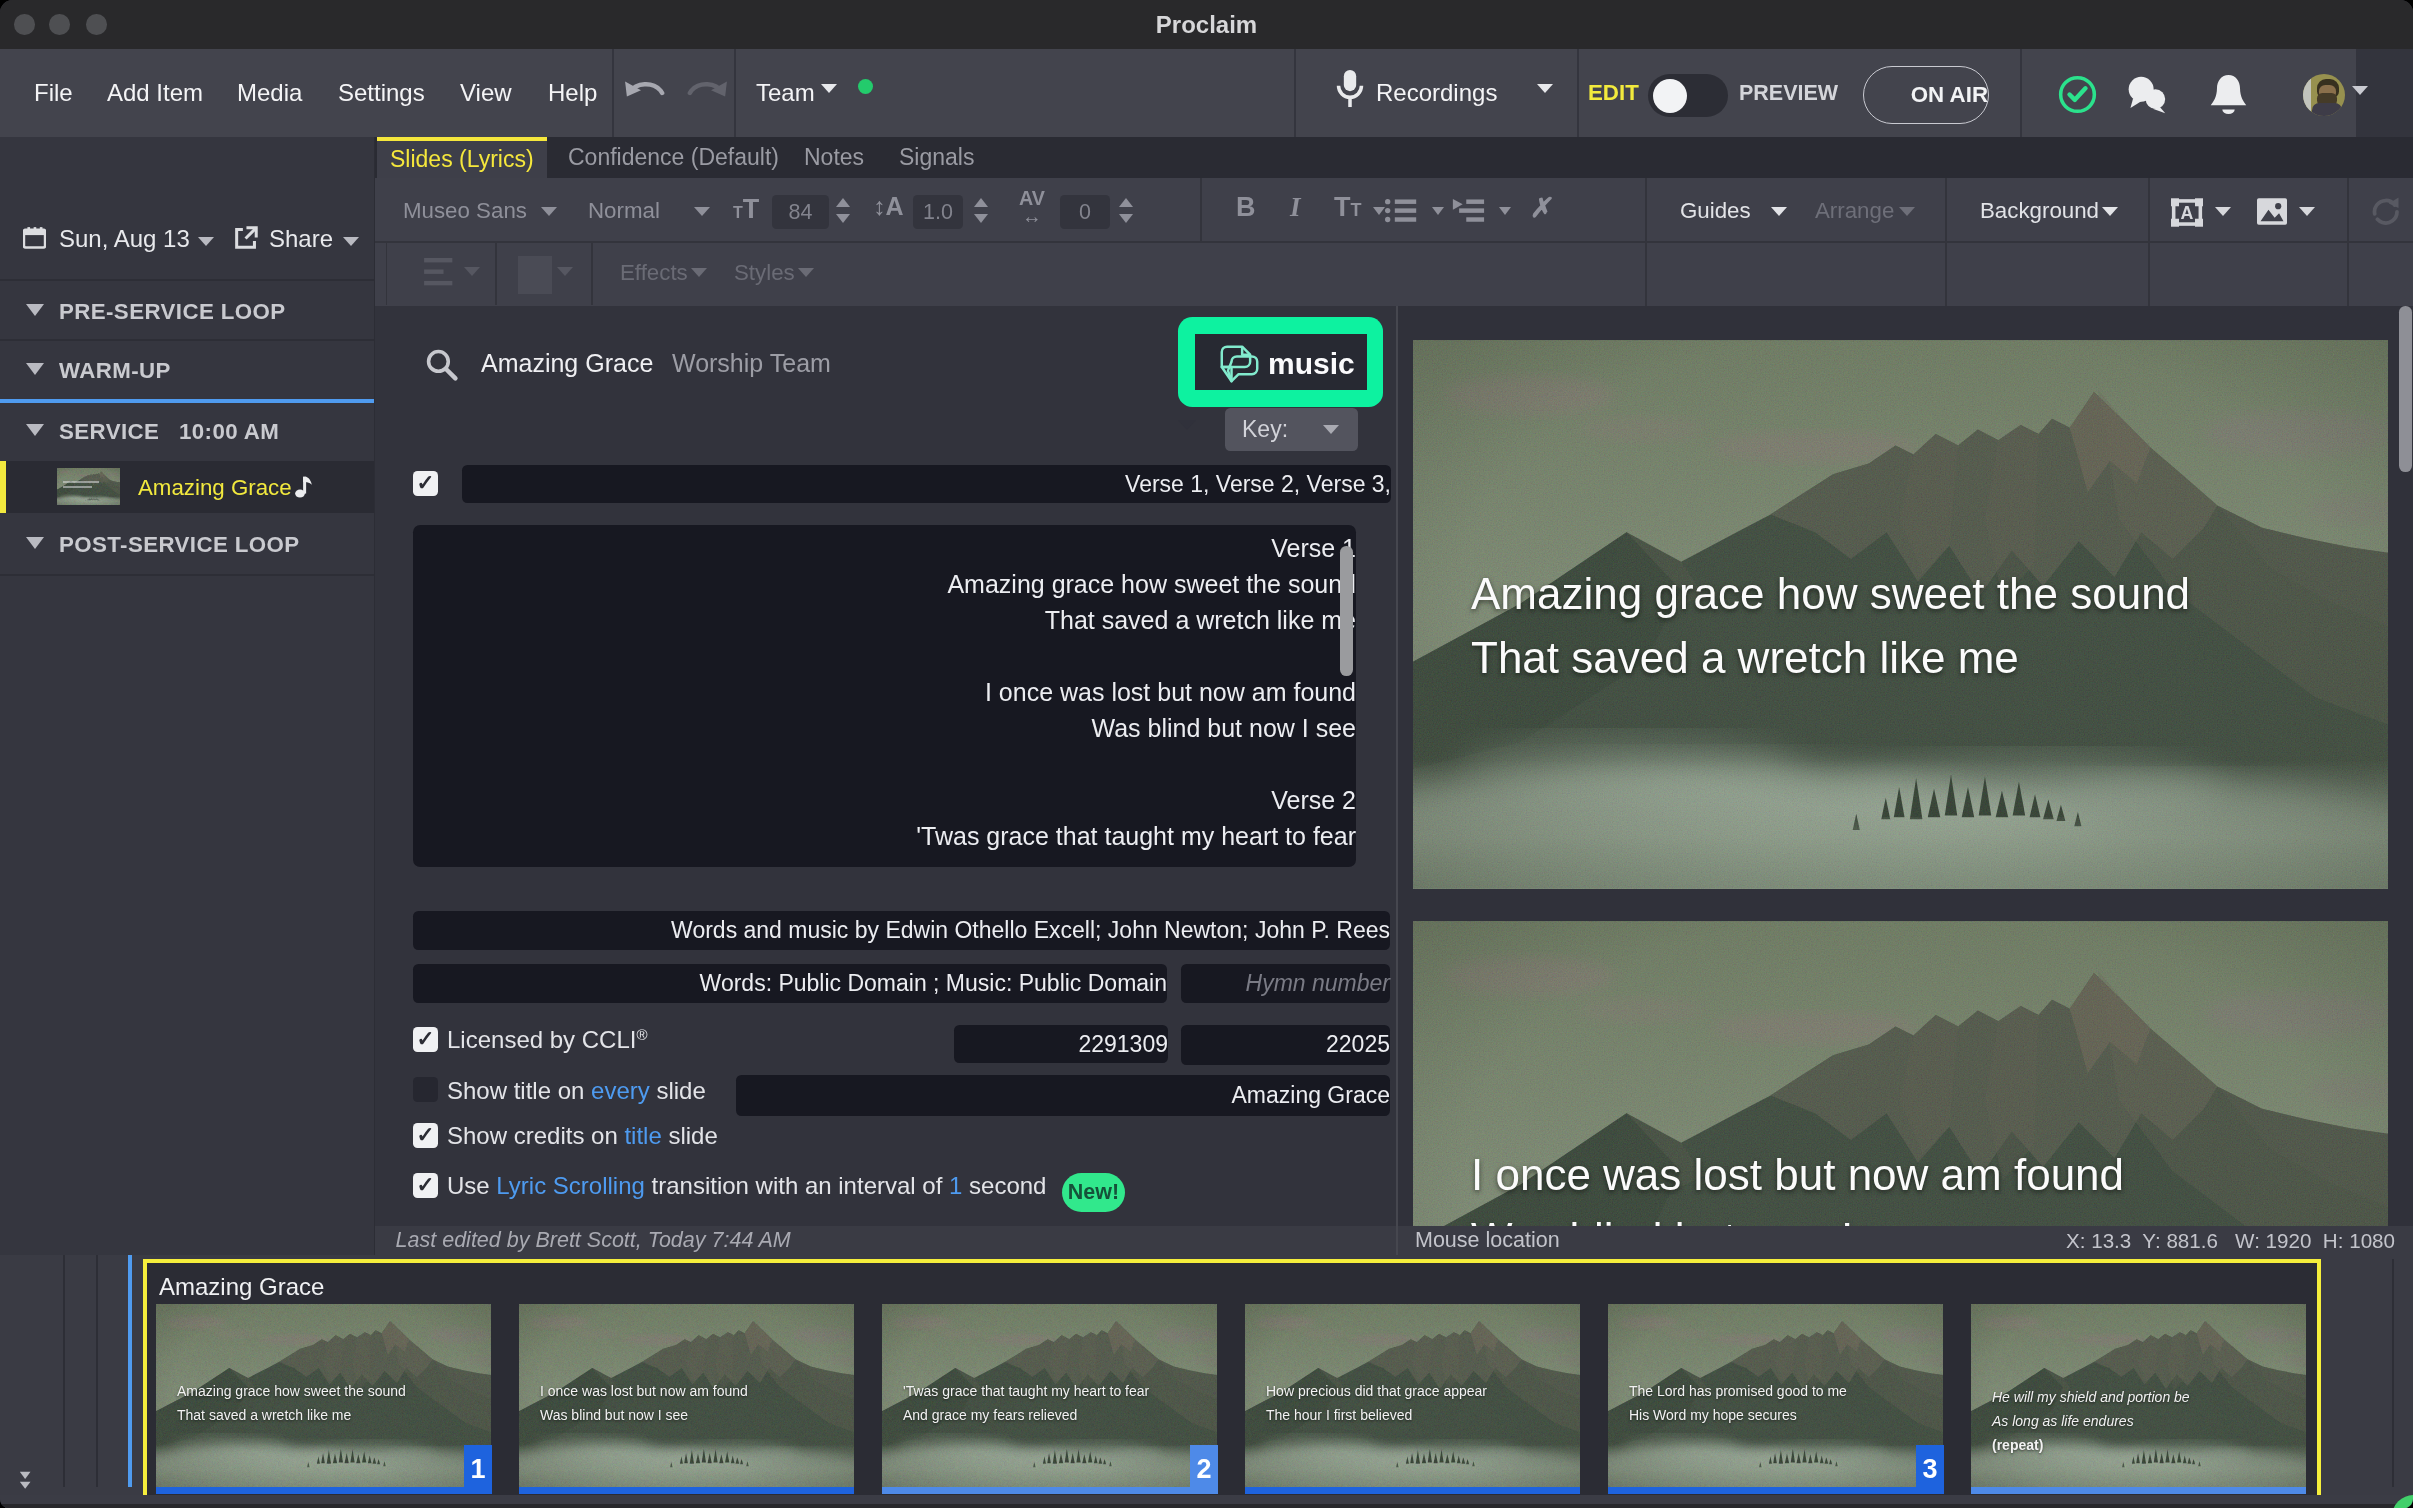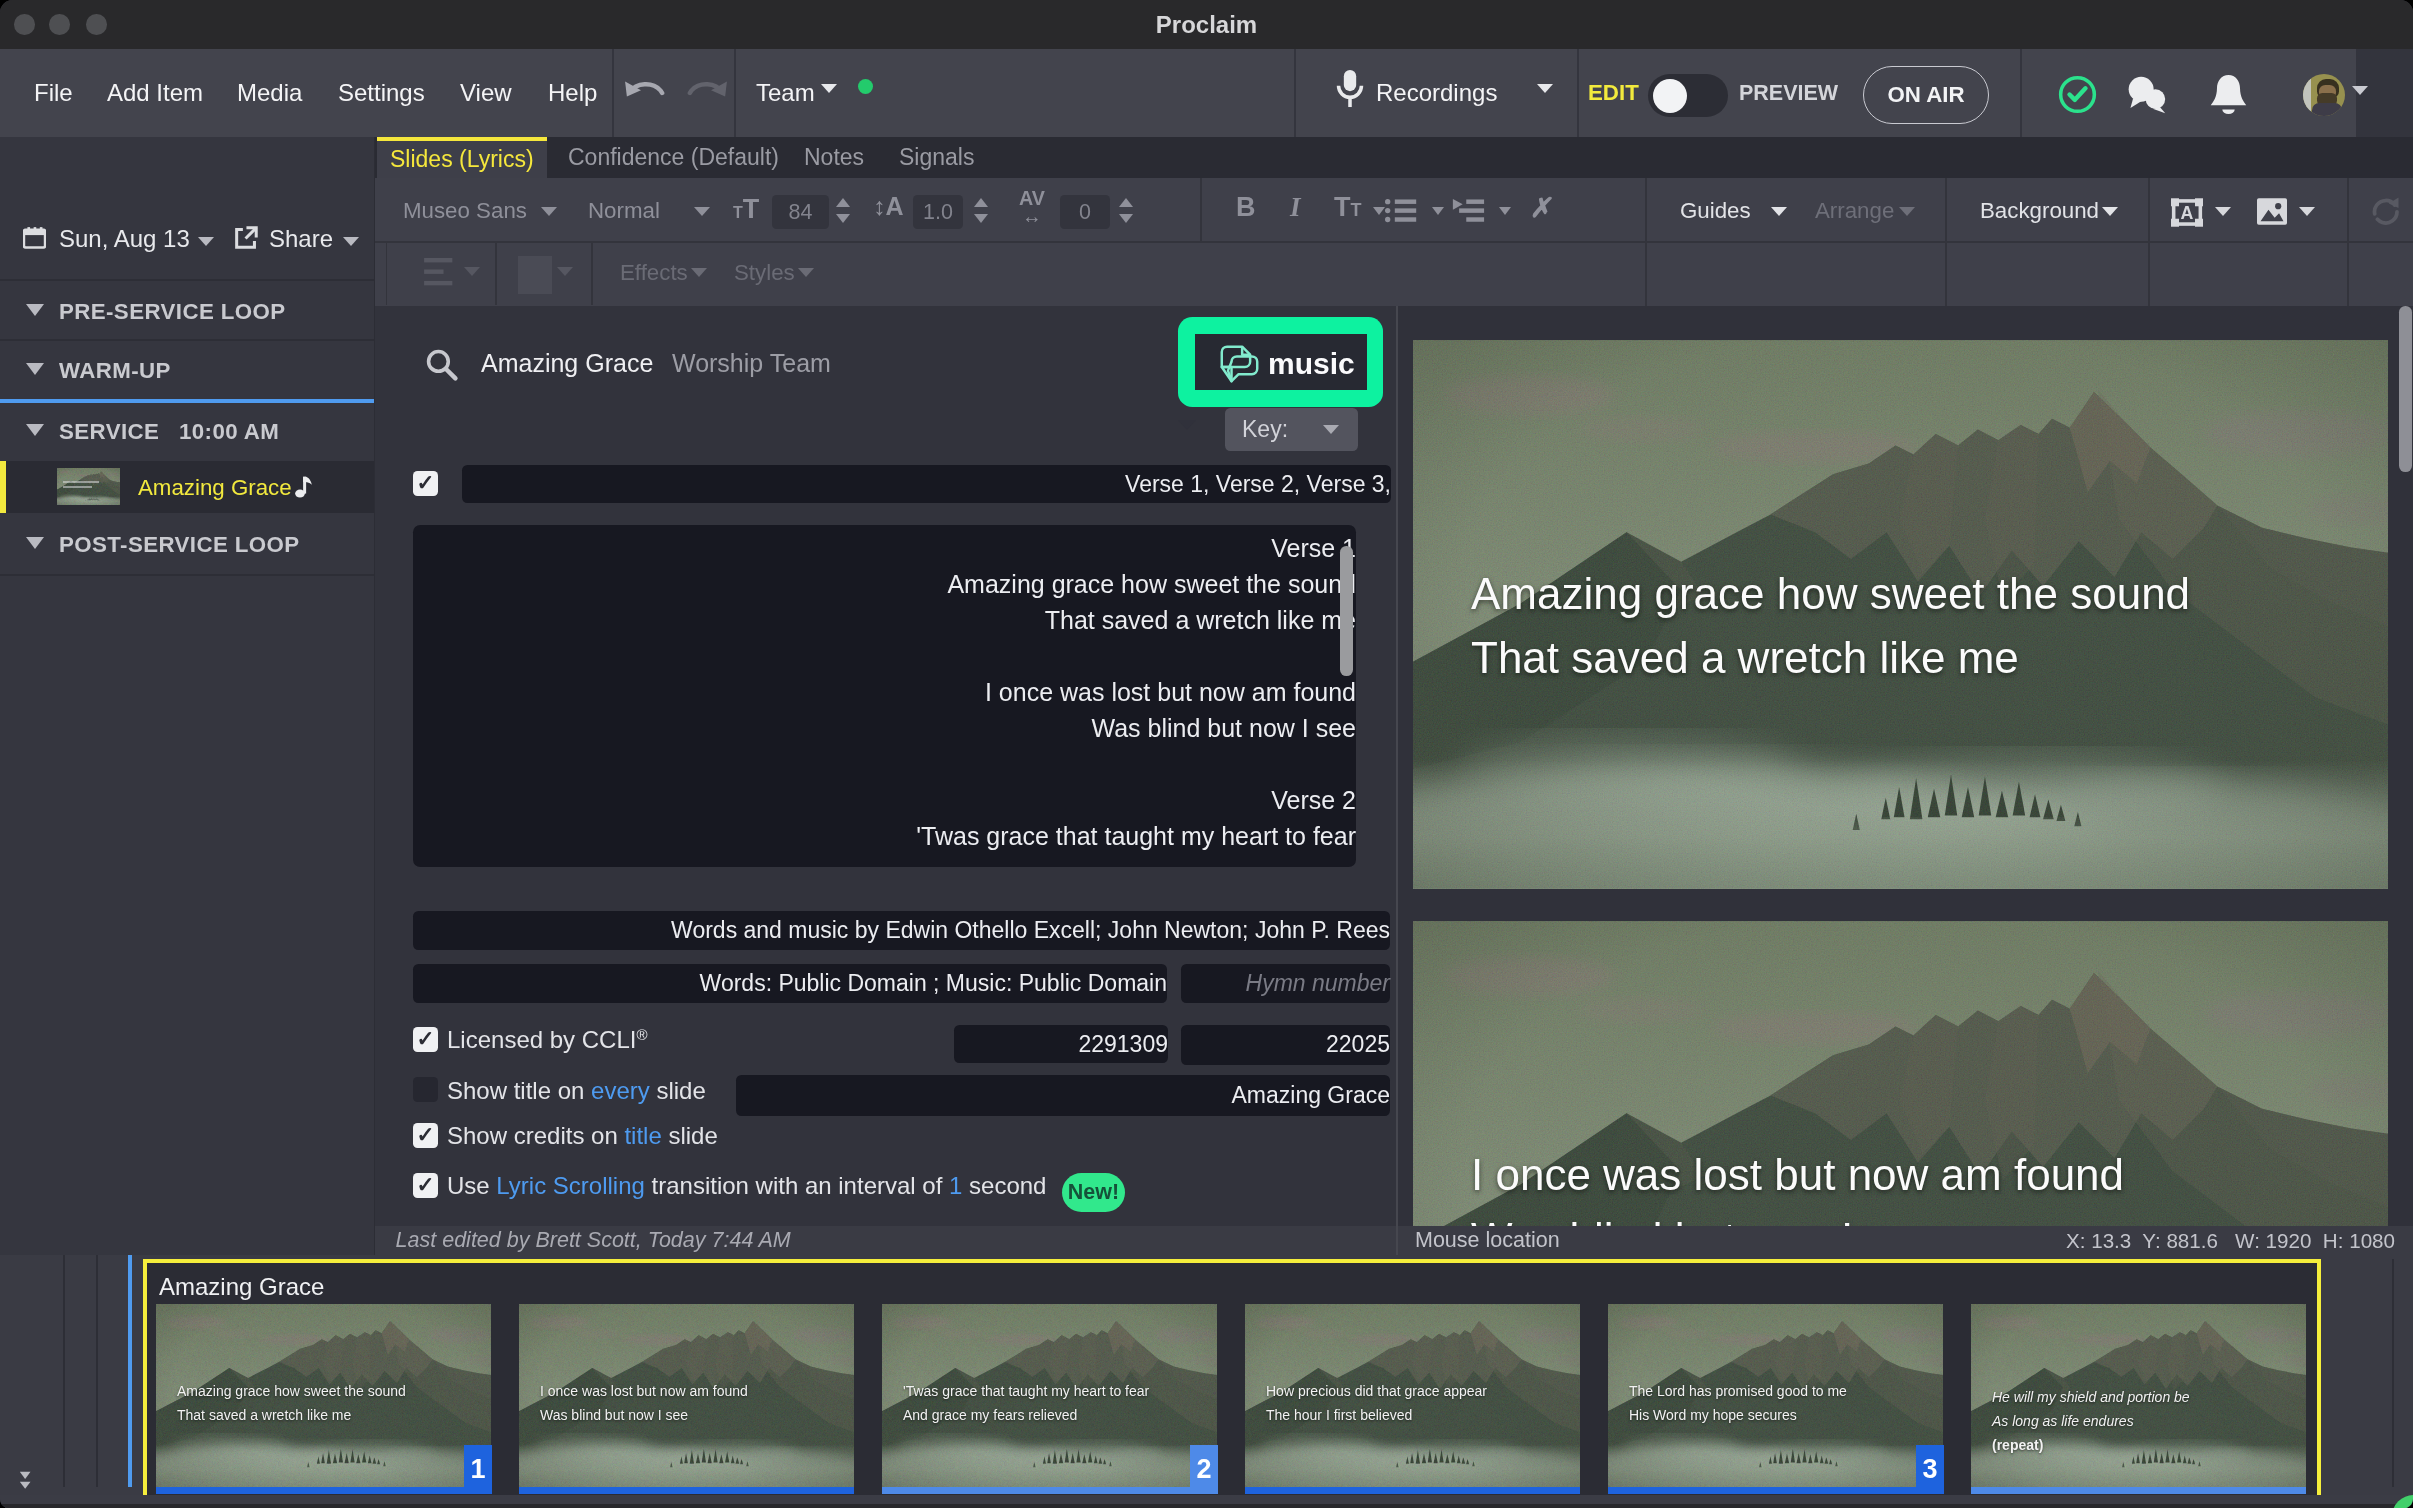--- a/index.html
+++ b/index.html
@@ -171,21 +171,21 @@
       <rect x="15" y="34" width="4" height="10" fill="#E9EAEC"></rect>
     </svg>
     <div class="menuitem abs" style="left:1376px">Recordings</div>
     <span class="caret abs" style="left:1537px;top:35px;border-top-color:#E8E9EC"></span>
     <div class="vsep abs" style="left:1577px"></div>
     <div class="menuitem abs" style="left:1588px;color:#F2EA3D;font-weight:bold;font-size:22.3px">EDIT</div>
     <div class="abs" style="left:1648px;top:25px;width:80px;height:43px;border-radius:21.5px;background:#2C2D35">
       <div class="abs" style="left:4.5px;top:4.5px;width:34px;height:34px;border-radius:50%;background:#F2F3F5"></div>
     </div>
     <div class="menuitem abs" style="left:1739px;color:#D4D5DA;font-weight:bold;font-size:21.5px">PREVIEW</div>
-    <div class="abs" style="left:1863px;top:17px;width:126px;height:58px;border:1.8px solid #C9CAD1;border-radius:29.5px;color:#F2F3F5;font-size:22.3px;font-weight:bold;text-align:center;line-height:55px">ON AIR</div>
+    <div class="abs" style="left:1863px;top:17px;width:126px;height:58px;border:1.8px solid #C9CAD1;border-radius:29.5px;color:#F2F3F5;font-size:22.3px;font-weight:bold;text-align:right;line-height:55px">ON AIR</div>
     <div class="vsep abs" style="left:2020px"></div>
     <svg class="abs" style="left:2058px;top:26px" width="39" height="39" viewBox="0 0 44 44">
       <circle cx="22" cy="22" r="19" fill="none" stroke="#2BE28C" stroke-width="4"></circle>
       <path d="M13,22 L19,28 L31,15" fill="none" stroke="#2BE28C" stroke-width="5" stroke-linecap="round" stroke-linejoin="round"></path>
     </svg>
     <svg class="abs" style="left:2126px;top:26px" width="41" height="41" viewBox="0 0 46 46">
       <circle cx="17" cy="16" r="14" fill="#ECEDEF"></circle>
       <path d="M8,26 L5,37 L18,29 Z" fill="#ECEDEF"></path>
       <circle cx="33" cy="27" r="11" fill="#ECEDEF"></circle>
       <path d="M38,36 L44,43 L30,38 Z" fill="#ECEDEF"></path>

